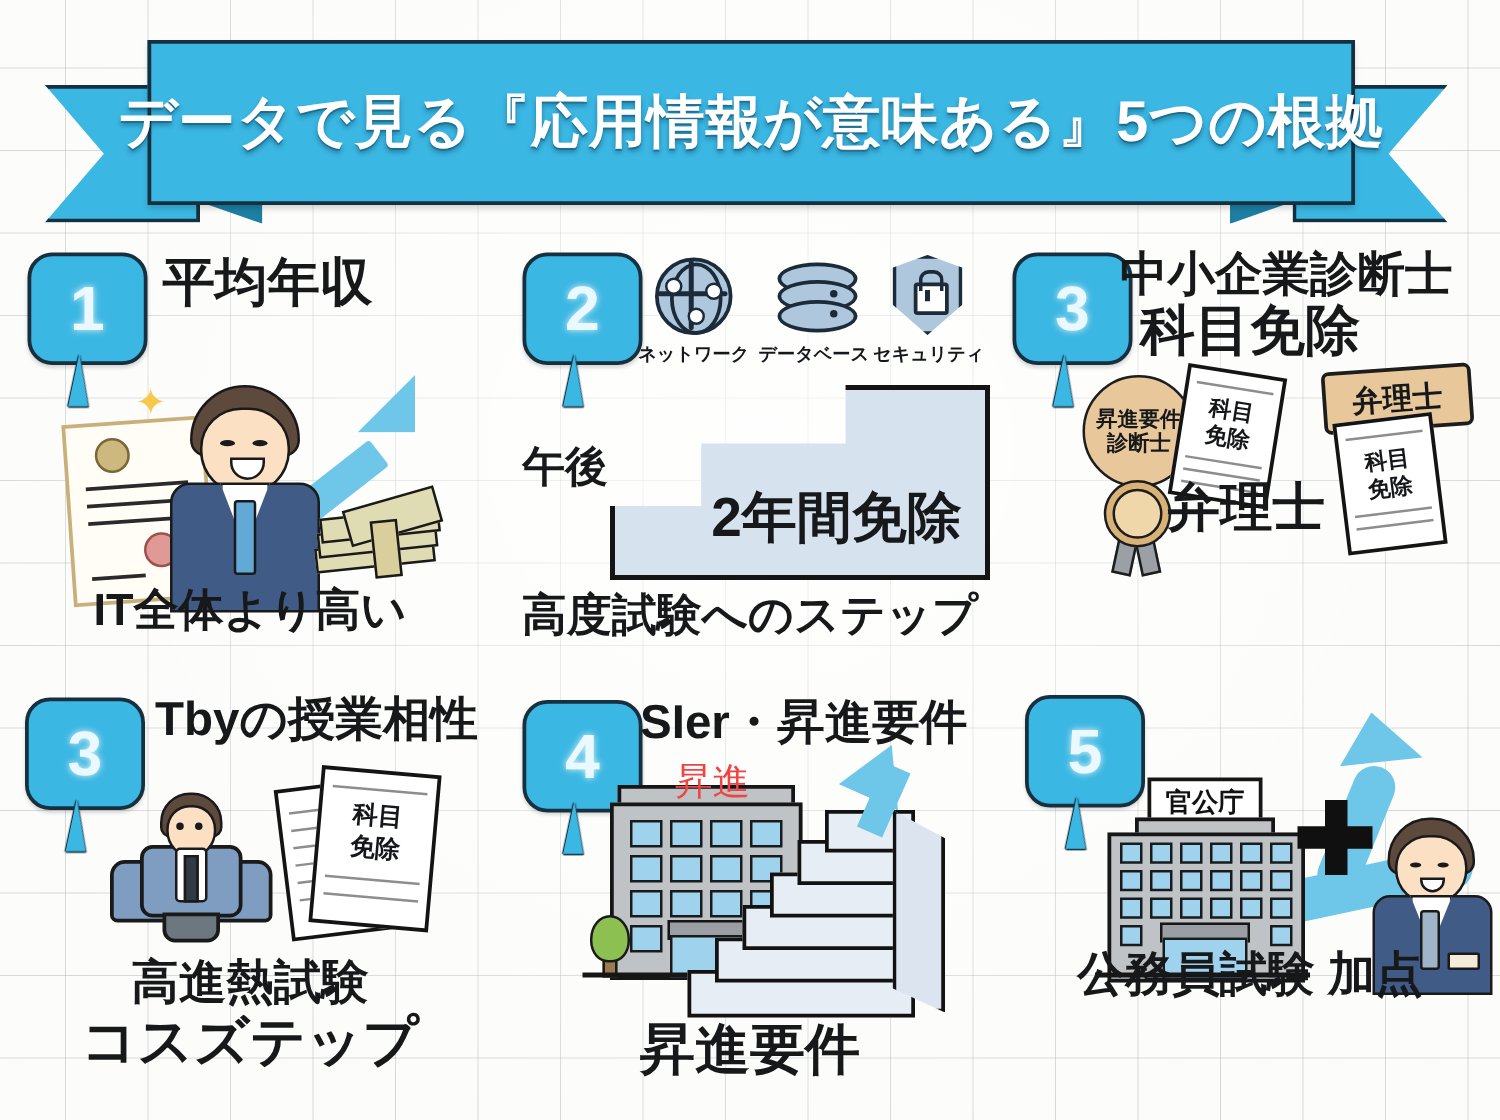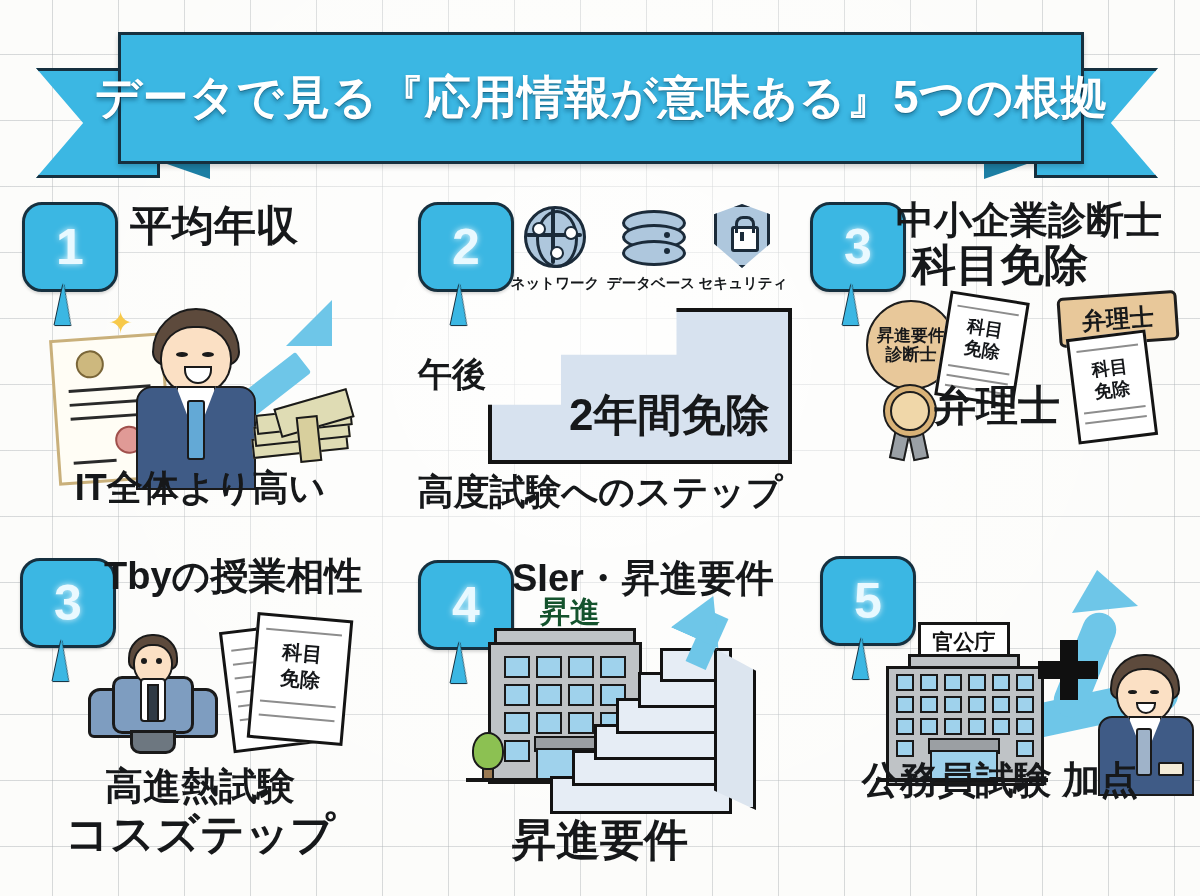--- a/index.html
+++ b/index.html
@@ -153,36 +153,36 @@
     font-weight:bold;color:#15171a;line-height:1.05;
   }
   .tag{
     position:absolute;background:#e8c89a;border:3px solid #1d1d1d;border-radius:6px;
     display:flex;align-items:center;justify-content:center;
     font-weight:bold;color:#16181a;
   }
   .rosette{position:absolute;}
 
   
-  #c4-head{left:104px;top:8px;font-size:38px;text-align:left;}
+  #c4-head{left:124px;top:8px;font-size:38px;text-align:left;}
   #c4-cap1{top:218px;font-size:38px;}
   #c4-cap2{top:262px;font-size:44px;}
   .chairseat{position:absolute;background:#7e9dc0;border:3px solid #1a1a1a;}
   .chairbase{position:absolute;background:#6d7780;border:3px solid #1a1a1a;}
 
   
   #c5-head{left:112px;top:10px;font-size:38px;text-align:left;}
   #c5-cap{top:268px;font-size:44px;}
   .bldg{position:absolute;background:#bfc3c6;border:3.5px solid #161616;}
   .bwin{position:absolute;background:#9fd2ec;border:2.5px solid #1a1a1a;}
   .tree{position:absolute;background:#8cc152;border:2.5px solid #1a1a1a;border-radius:50% 50% 45% 45%;}
   .trunk{position:absolute;background:#9b7a52;border:2px solid #1a1a1a;}
   #stairs5{position:absolute;left:150px;top:92px;width:200px;height:168px;}
   .step3d{position:absolute;background:#e6edf5;border:3px solid #121212;}
-  #c5-shoshin{position:absolute;left:140px;top:44px;font-size:30px;font-weight:bold;color:#14532d;}
+  #c5-shoshin{position:absolute;left:140px;top:57px;font-size:30px;font-weight:normal;color:#ef4444;}
   #c6-cap1{top:212px;font-size:38px;}
   #c6-cap2{top:258px;font-size:40px;}
   .plus{position:absolute;background:#101010;}
   .govsign{
     position:absolute;background:#ffffff;border:3px solid #161616;
     display:flex;align-items:center;justify-content:center;
     font-weight:bold;color:#121212;
   }
   .swoosh{position:absolute;background:#6ec6e8;}
 </style>

